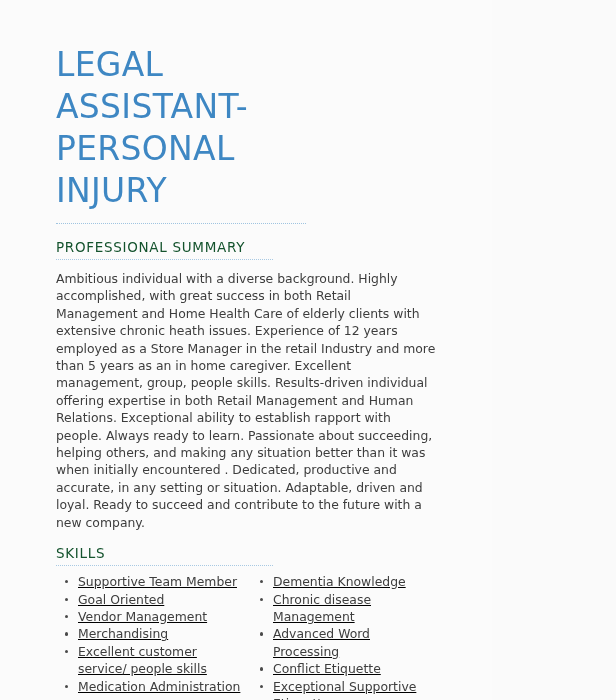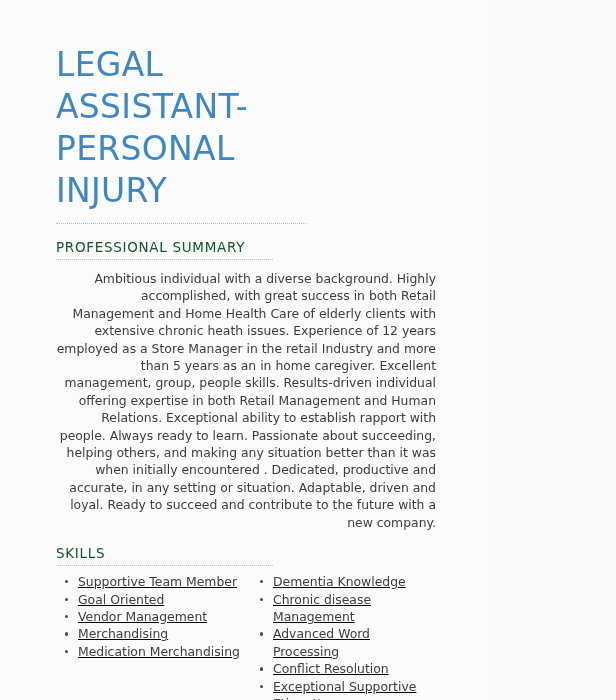--- a/index.html
+++ b/index.html
@@ -60,21 +60,21 @@
     height: 1px;
     border-top: 1px dotted #a8c9e3;
   }
 
   
   .summary-text {
     color: #3d3d3d;
     font-size: 12.4px;
     line-height: 17.4px;
     margin: 9px 0 0 0;
-    text-align: right;
+    text-align: left;
     max-width: 492px;
   }
 
   
   .skills-columns {
     display: flex;
     margin-top: 6px;
     text-decoration: underline;
   }
   .skills-col {
@@ -138,29 +138,30 @@
   <div class="section">
     <h2 class="section-heading">SKILLS</h2>
     <div class="section-rule"></div>
     <div class="skills-columns">
       <div class="skills-col left">
         <ul class="bullets" id="skills-left">
             <li>Supportive Team Member</li>
             <li>Goal Oriented</li>
             <li>Vendor Management</li>
             <li>Merchandising</li>
-            <li>Medication Merchandising</li>
+            <li>Excellent customer service/ people skills</li>
+            <li>Medication Administration</li>
           </ul>
       </div>
       <div class="skills-col right">
         <ul class="bullets" id="skills-right">
             <li>Dementia Knowledge</li>
             <li>Chronic disease Management</li>
             <li>Advanced Word Processing</li>
-            <li>Conflict Resolution</li>
+            <li>Conflict Etiquette</li>
             <li>Exceptional Supportive Etiquette</li>
           </ul>
       </div>
     </div>
   </div>
 
   <div class="section">
     <h2 class="section-heading">WORK HISTORY</h2>
     <div class="section-rule"></div>
     <div id="jobs">

